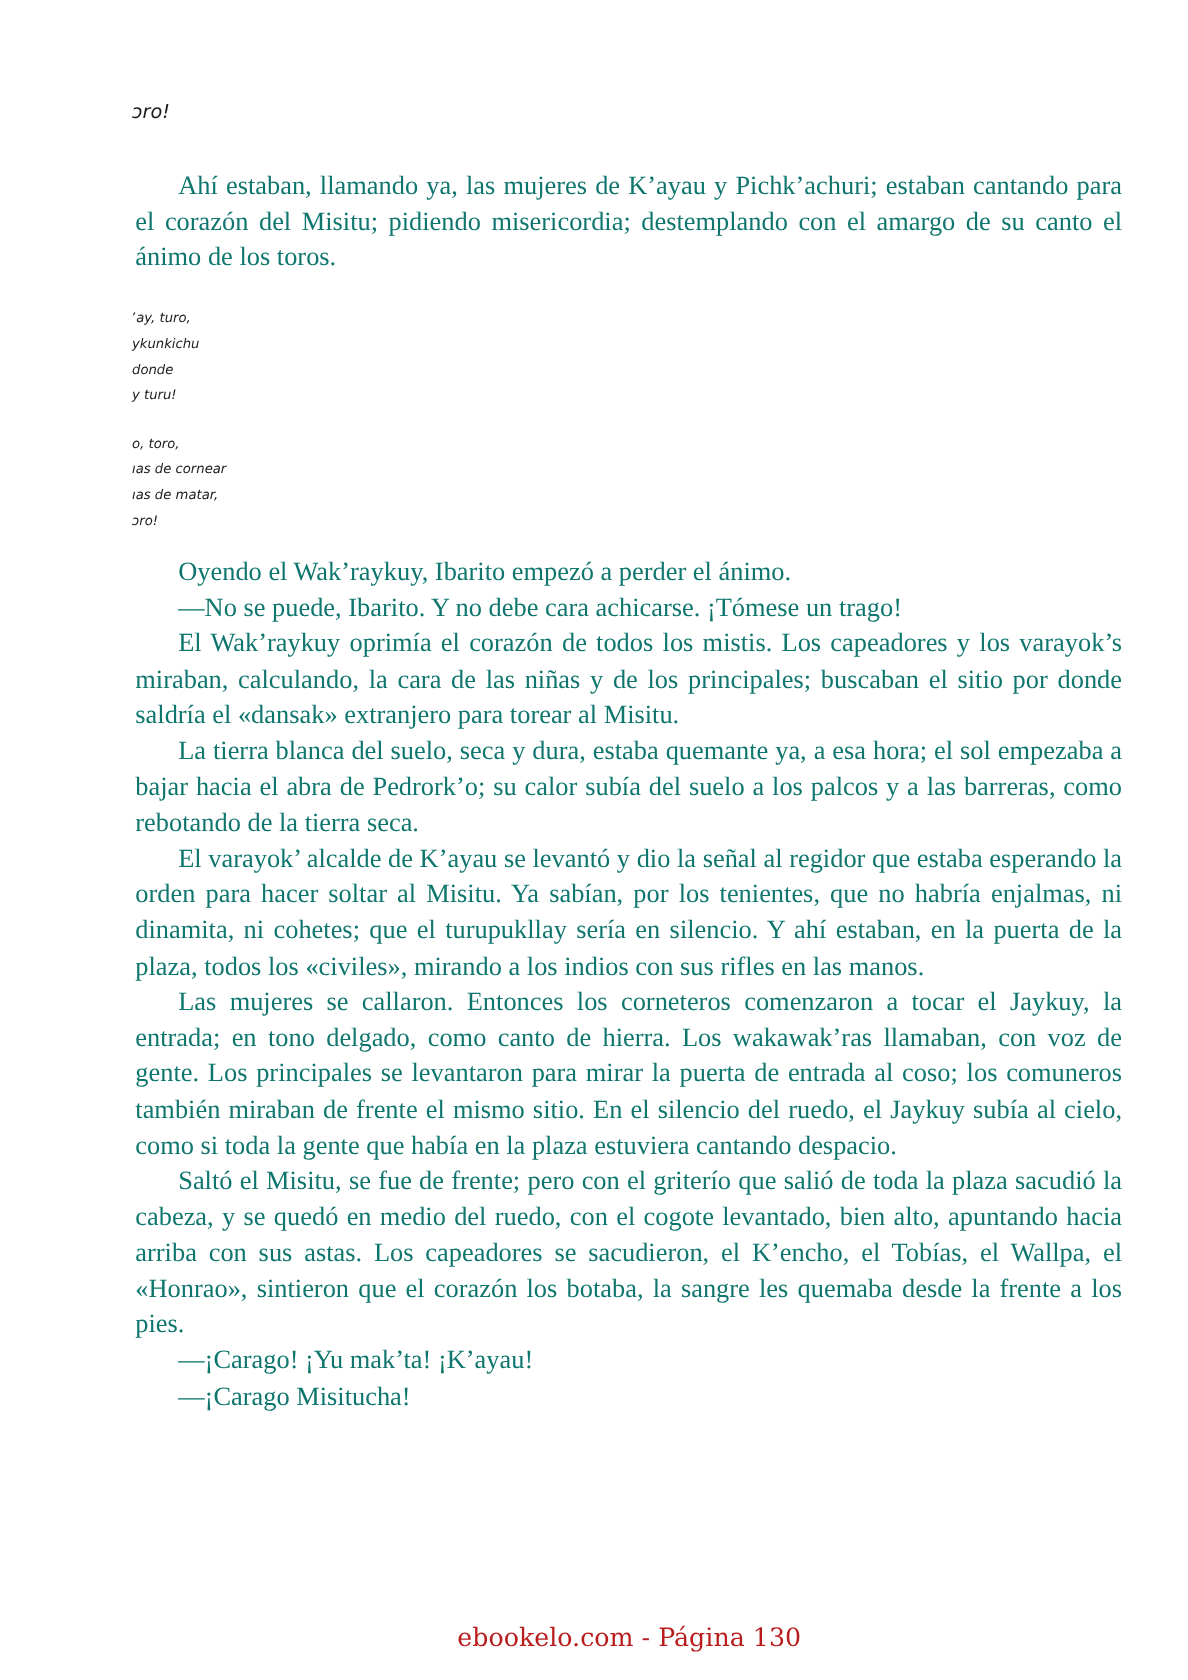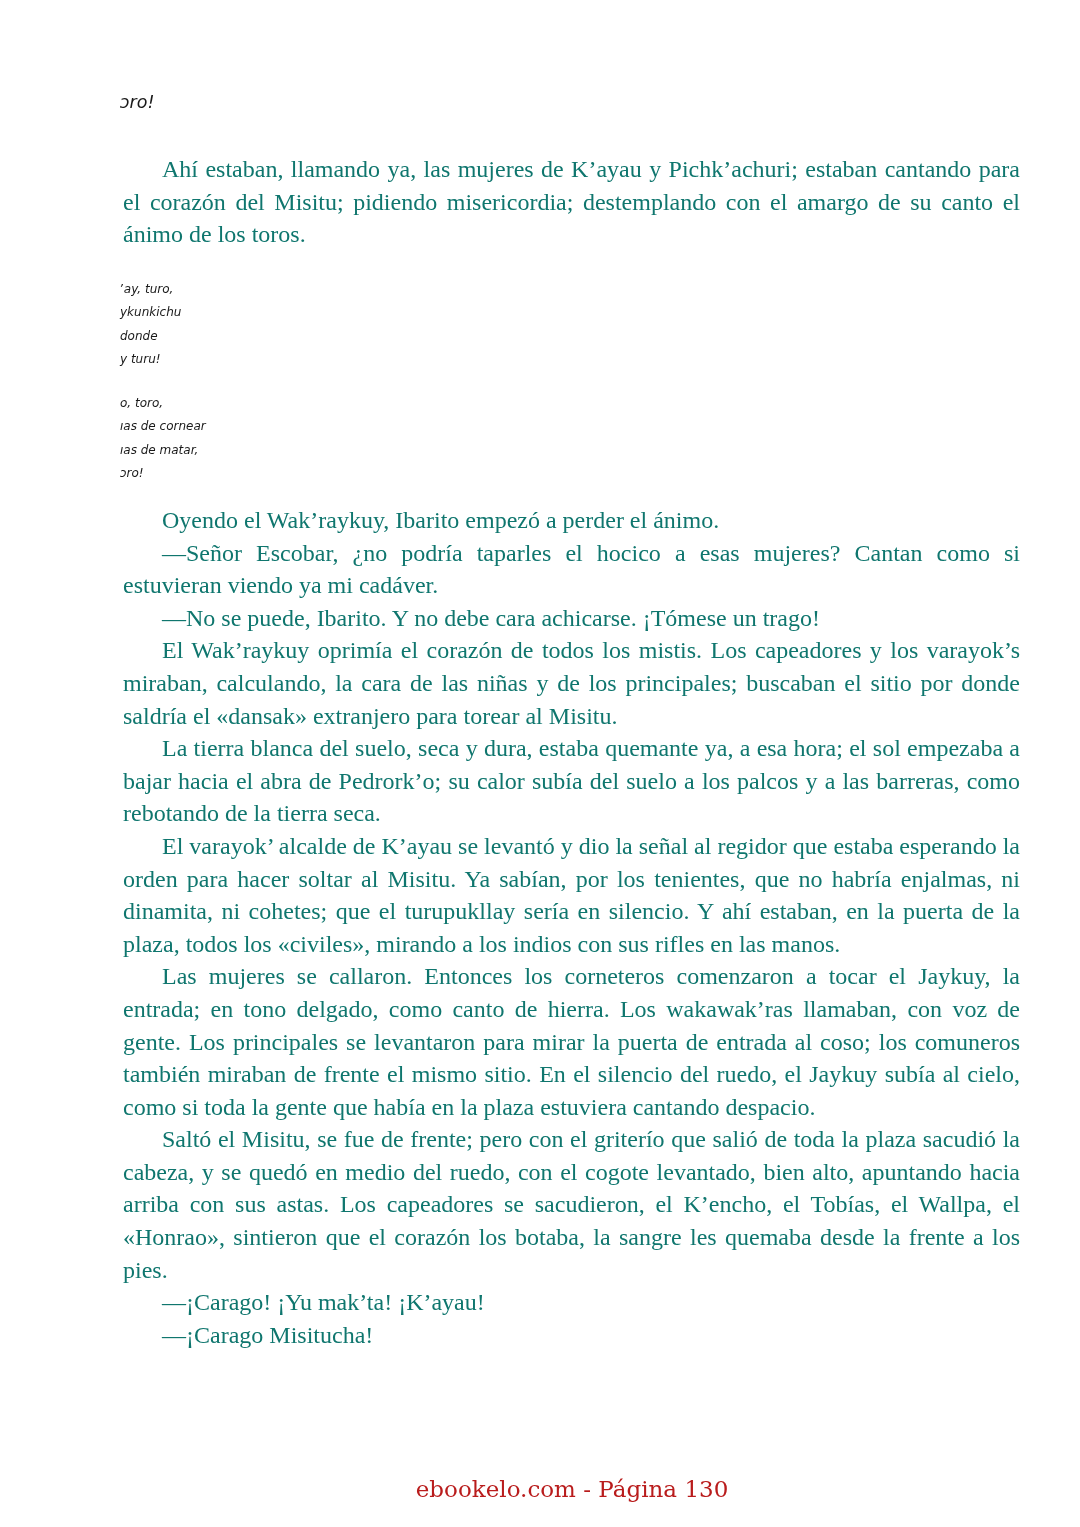--- a/index.html
+++ b/index.html
@@ -96,21 +96,20 @@
 
   <div class="stanza stanza-2">
     <div>o, toro,</div>
     <div>ıas de cornear</div>
     <div>ıas de matar,</div>
     <div>ɔro!</div>
   </div>
 
   <div class="prose block-2">
     <p>Oyendo el Wak’raykuy, Ibarito empezó a perder el ánimo.</p>
-    <p>—Señor Escobar, ¿no podría taparles el hocico a esas mujeres? Cantan como si estuvieran viendo ya mi cadáver.</p>
     <p>—No se puede, Ibarito. Y no debe cara achicarse. ¡Tómese un trago!</p>
     <p>El Wak’raykuy oprimía el corazón de todos los mistis. Los capeadores y los varayok’s miraban, calculando, la cara de las niñas y de los principales; buscaban el sitio por donde saldría el «dansak» extranjero para torear al Misitu.</p>
     <p>La tierra blanca del suelo, seca y dura, estaba quemante ya, a esa hora; el sol empezaba a bajar hacia el abra de Pedrork’o; su calor subía del suelo a los palcos y a las barreras, como rebotando de la tierra seca.</p>
     <p>El varayok’ alcalde de K’ayau se levantó y dio la señal al regidor que estaba esperando la orden para hacer soltar al Misitu. Ya sabían, por los tenientes, que no habría enjalmas, ni dinamita, ni cohetes; que el turupukllay sería en silencio. Y ahí estaban, en la puerta de la plaza, todos los «civiles», mirando a los indios con sus rifles en las manos.</p>
     <p>Las mujeres se callaron. Entonces los corneteros comenzaron a tocar el Jaykuy, la entrada; en tono delgado, como canto de hierra. Los wakawak’ras llamaban, con voz de gente. Los principales se levantaron para mirar la puerta de entrada al coso; los comuneros también miraban de frente el mismo sitio. En el silencio del ruedo, el Jaykuy subía al cielo, como si toda la gente que había en la plaza estuviera cantando despacio.</p>
     <p>Saltó el Misitu, se fue de frente; pero con el griterío que salió de toda la plaza sacudió la cabeza, y se quedó en medio del ruedo, con el cogote levantado, bien alto, apuntando hacia arriba con sus astas. Los capeadores se sacudieron, el K’encho, el Tobías, el Wallpa, el «Honrao», sintieron que el corazón los botaba, la sangre les quemaba desde la frente a los pies.</p>
     <p>—¡Carago! ¡Yu mak’ta! ¡K’ayau!</p>
     <p>—¡Carago Misitucha!</p>
   </div>
 

